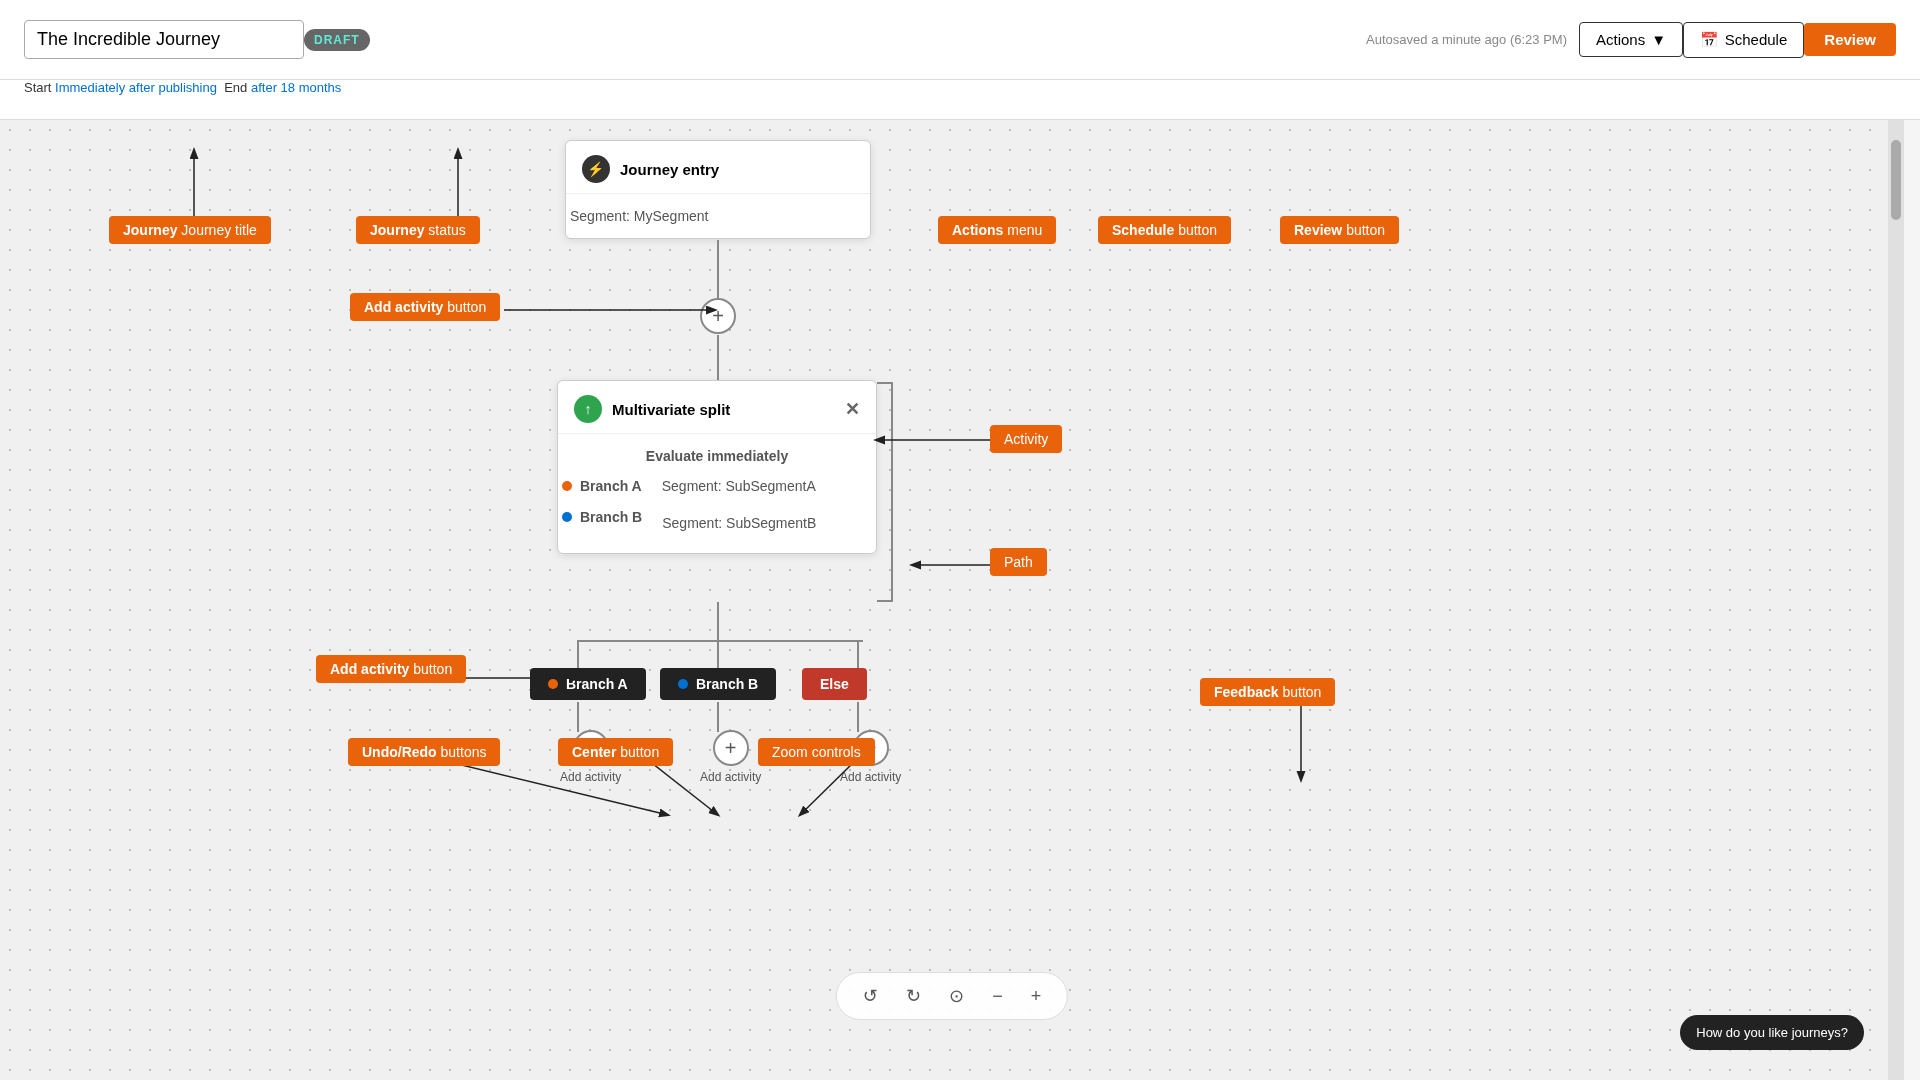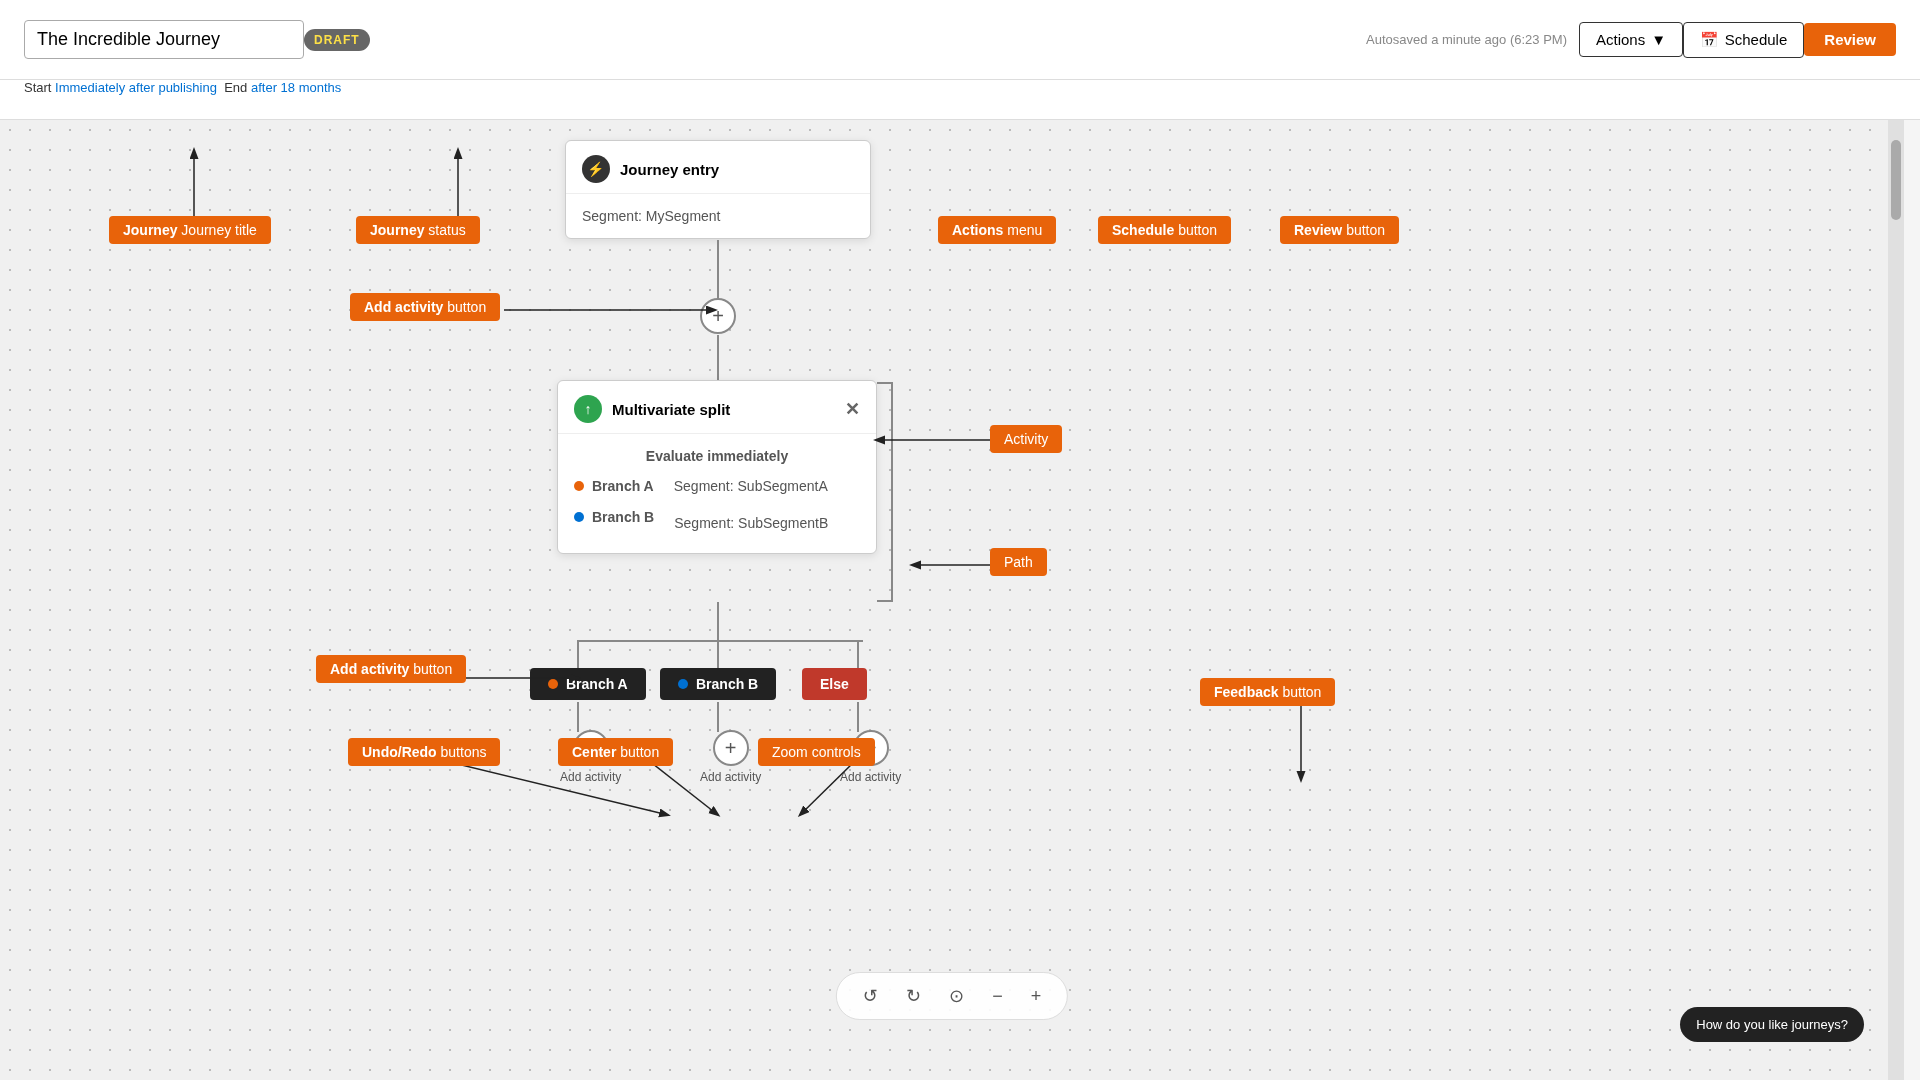--- a/index.html
+++ b/index.html
@@ -20,21 +20,21 @@
     .journey-title-input {
       border: 1px solid #aaa;
       border-radius: 4px;
       padding: 8px 12px;
       font-size: 18px;
       width: 280px;
       outline: none;
     }
     .draft-badge {
       background: #666;
-      color: #fde047;
+      color: #5eead4;
       font-size: 12px;
       font-weight: bold;
       padding: 4px 10px;
       border-radius: 12px;
       letter-spacing: 1px;
     }
     .header-spacer { flex: 1; }
     .autosave-text {
       color: #888;
       font-size: 13px;
@@ -142,21 +142,21 @@
     .card-icon {
       width: 28px; height: 28px;
       border-radius: 50%;
       display: flex; align-items: center; justify-content: center;
       font-size: 14px;
       color: #fff;
     }
     .card-icon-dark { background: #333; }
     .card-icon-green { background: #2ea44f; }
     .card-body {
-      padding: 14px 16px;
+      padding: 14px 4px;
       font-size: 14px;
       color: #555;
     }
     .card-close {
       margin-left: auto;
       cursor: pointer;
       color: #666;
       font-size: 18px;
     }
 
@@ -238,21 +238,21 @@
       color: #555;
       background: none;
       border: none;
       padding: 4px 6px;
       border-radius: 4px;
     }
 
     
     .feedback-tooltip {
       position: absolute;
-      bottom: 38px;
+      bottom: 30px;
       right: 40px;
       background: #222;
       color: #fff;
       padding: 10px 16px;
       border-radius: 20px;
       font-size: 13px;
       z-index: 70;
       cursor: pointer;
     }
 

